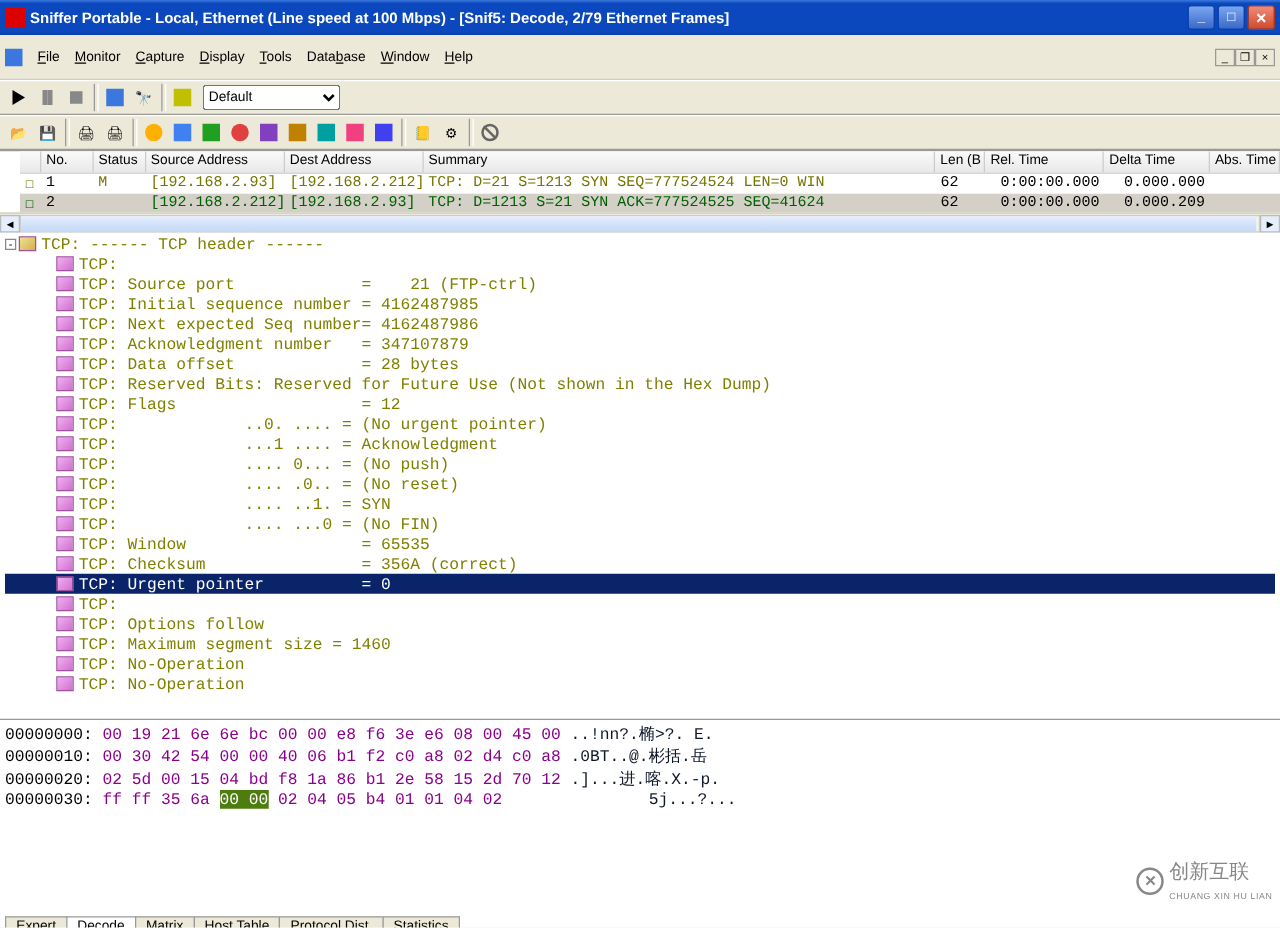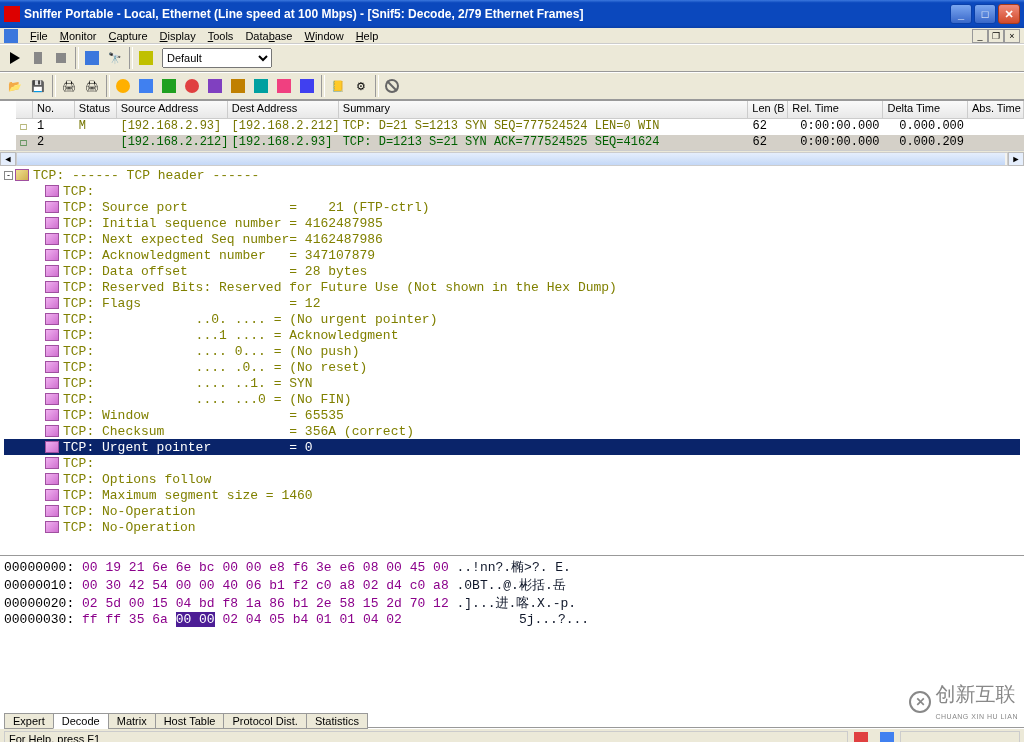--- a/index.html
+++ b/index.html
@@ -3,21 +3,21 @@
 <meta charset="utf-8">
 <style>
 * { box-sizing: border-box; margin: 0; padding: 0; }
 body { font-family: "Tahoma", sans-serif; font-size: 11px; background: #ece9d8; overflow: hidden; width: 1024px; height: 742px; }
 .titlebar { height: 28px; background: linear-gradient(to bottom, #3b77dd, #0b48bd 10%, #0b48bd 90%, #0a3fa8); color: #fff; display: flex; align-items: center; padding: 0 4px; }
 .titlebar .icon { width: 16px; height: 16px; background: #d00; margin-right: 4px; display:inline-block;}
 .titlebar .title { font-weight: bold; font-size: 12px; flex: 1; white-space: nowrap; overflow: hidden; color:#fff;}
 .winbtns { display: flex; gap: 2px; }
 .winbtn { width: 22px; height: 20px; background: linear-gradient(to bottom,#7ba7f0,#3968c9); border: 1px solid #0a3fa8; border-radius: 3px; color: #fff; display:flex;align-items:center;justify-content:center; font-weight:bold; }
 .winbtn.close { background: linear-gradient(to bottom,#f08b7a,#d14a2b); border-color:#a83a1a; }
-.menubar { height: 16px; background: #ece9d8; display: flex; align-items: center; padding: 2px 4px; border-bottom: 1px solid #ccc; }
+.menubar { height: 36px; background: #ece9d8; display: flex; align-items: center; padding: 2px 4px; border-bottom: 1px solid #ccc; }
 .mdi-icon { width:14px; height:14px; background:#3b77dd; margin-right:6px;}
 .menu-item { padding: 0 6px; cursor: default; }
 .menu-item u { text-decoration: underline; }
 .mdi-btns { margin-left:auto; display:flex; gap:0;}
 .mdi-btn { width:16px; height:14px; border:1px solid #999; background:#ece9d8; display:flex;align-items:center;justify-content:center; font-size:9px;}
 .toolbar { height: 28px; background:#ece9d8; border-top:1px solid #fff; border-bottom:1px solid #999; display:flex; align-items:center; padding:2px 4px; gap:0px;}
 .tbtn { width:22px; height:22px; border:1px solid #ece9d8; display:flex;align-items:center;justify-content:center; margin-right:1px;}
 .tbicon { width:14px; height:14px; display:inline-block; }
 .sep { width:4px; height:22px; border-left:1px solid #999; border-right:1px solid #fff; margin:0 2px;}
 select.tb { height:20px; font-size:11px; width:110px; margin-left:4px;}
@@ -39,21 +39,21 @@
 .decode-line .twist { width:12px; display:inline-block; border:1px solid #888; height:9px; width:9px; text-align:center; line-height:7px; font-size:9px; margin-right:2px; font-family:sans-serif;}
 .decode-line .pad0{width:0px;display:inline-block;}
 .decode-line .pad1{width:28px;display:inline-block;}
 .dicon{width:14px;height:12px;display:inline-block;margin-right:4px;background:linear-gradient(135deg,#f0b0f0,#d070d0);border:1px solid #a050a0;}
 .dicon.root{background:linear-gradient(135deg,#f0e090,#d0b050);}
 .decode-line.sel { background:#0a246a; color:#fff; }
 .decode-line.sel .txt{color:#fff;}
 .txt{color:#808000;}
 .hex-pane { height:76px; background:#fff; font-family:"Courier New",monospace; font-size:13px; padding:2px 4px; overflow:hidden; white-space:pre;}
 .hex-off{color:#000;} .hex-b{color:#8b008b;} .hex-t{color:#0f172a;}
-.hex-sel{background:#4c1d95;color:#fff;font-family:Liberation Mono, monospace;}
+.hex-sel{background:#4d7c0f;color:#fff;font-family:Liberation Mono, monospace;}
 .bottom-area{ background:#fff; border-top:0;}
 .tabbar { height:20px; background:#fff; display:flex; align-items:flex-end; padding-left:4px; border-top:0px;}
 .tab { padding:1px 8px; font-size:11px; background:#ece9d8; border:1px solid #999; border-top:1px solid #999; margin-right:-1px; position:relative; top:1px;}
 .tab.active { background:#fff; border-bottom:1px solid #fff; font-weight:normal;}
 .tab-strip{flex:1; border-bottom:1px solid #999; height:1px; align-self:flex-end;}
 .statusbar{ height:20px; background:#ece9d8; border-top:1px solid #fff; display:flex; align-items:center; padding:0 4px;}
 .status-pane{ border:1px solid #ccc; padding:1px 4px; height:16px; display:flex; align-items:center;}
 .status-pane.wide{flex:1;}
 .sicon{width:14px;height:14px;display:inline-block;margin:0 6px;}
 .wm { position:absolute; right:6px; bottom:20px; font-size:12px; color:#888; font-family: "SimHei", sans-serif; display:flex; align-items:center; gap:4px; }
@@ -245,14 +245,14 @@
 
 <div class="statusbar">
   <div class="status-pane wide">For Help, press F1</div>
   <span class="sicon" style="background:#e04040;"></span>
   <span class="sicon" style="background:#4080f0;"></span>
   <div class="status-pane" style="width:120px;"></div>
 </div>
 
 <div class="wm">
   <span class="logo">✕</span>
-  <span><span style="font-size:20px;">创新互联</span><br><span style="font-size:7px;letter-spacing:0.5px;">CHUANG XIN HU LIAN</span></span>
+  <span><span style="font-size:16px;">创新互联</span><br><span style="font-size:7px;letter-spacing:0.5px;">CHUANG XIN HU LIAN</span></span>
 </div>
 
 </body></html>

